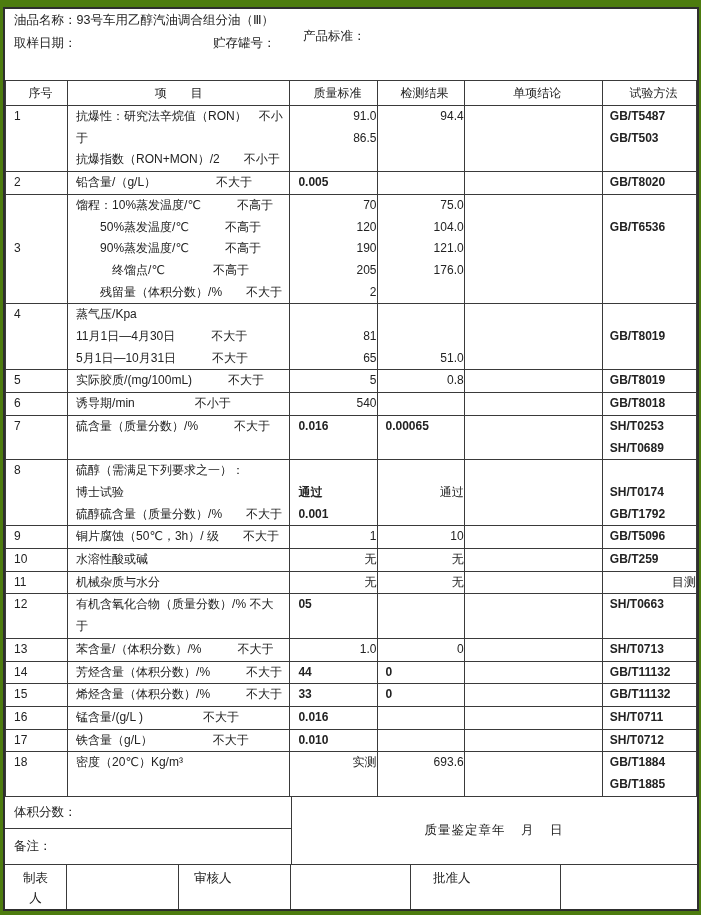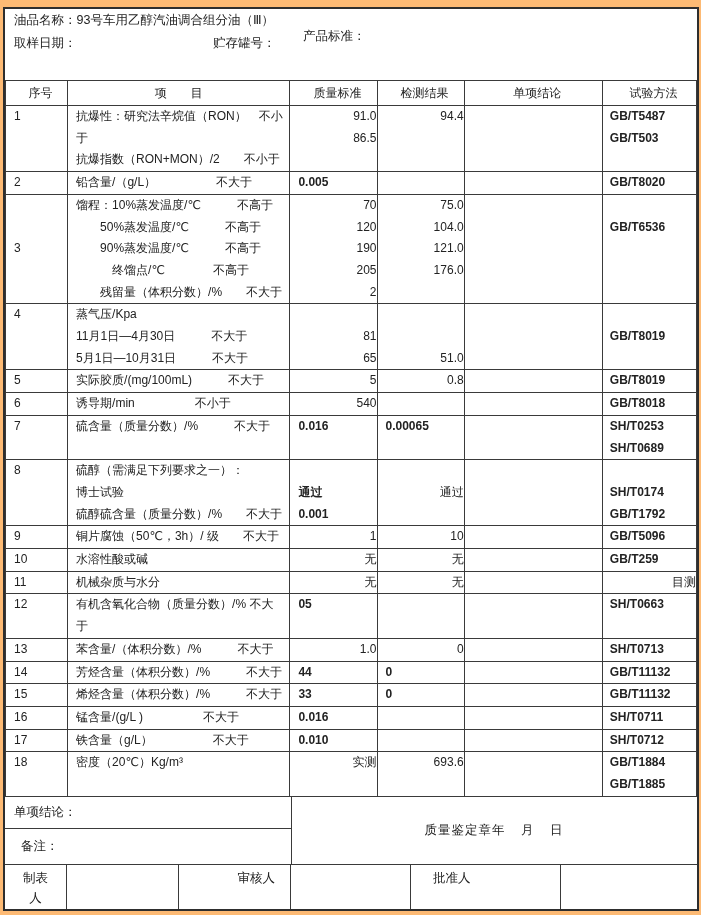--- a/index.html
+++ b/index.html
@@ -2,21 +2,21 @@
 <html><head>
 <meta charset="utf-8">
 <style>
   * { box-sizing: border-box; }
   html,body { margin:0; padding:0; }
   body {
     width:701px; height:915px; background:#ffffff; overflow:hidden;
     font-family:"Liberation Sans","DejaVu Sans",sans-serif;
     color:#222; -webkit-font-smoothing:antialiased;
   }
-  .page { position:relative; width:701px; height:915px; background:#fdba74; }
+  .page { position:relative; width:701px; height:915px; background:#4d7c0f; }
   .doc {
     position:absolute; left:3px; top:7px; width:696px;
     border:2px solid #2e2e2e; background:#fff;
   }
   
   .info-block { position:relative; height:71px; font-size:12.5px; }
   .info-line { position:relative; height:23px; line-height:23px; }
   .info-line .lbl-a { position:absolute; left:9px; top:0; white-space:pre; }
   .info-line.first .lbl-b { position:absolute; left:298px; top:16px; white-space:pre; }
   .info-line .lbl-b { position:absolute; left:208px; top:0; white-space:pre; }
@@ -33,30 +33,30 @@
   .ln { min-height:21.7px; line-height:21.7px; white-space:pre; }
   td.seq-cell .ln { padding-left:8px; }
   td.item-cell .ln { padding-left:8px; }
   td.al .ln { text-align:left; padding-left:8px;font-weight:bold; }
   td.ac .ln { text-align:right; }
   td.met-cell.al .ln { padding-left:7px; }
   
   .bottom-wrap { display:flex; border-top:0; font-size:12.5px; }
   .bottom-left { width:287px; border-right:1px solid #3a3a3a; }
   .summary-cell { height:32px; line-height:31px; padding-left:9px; border-bottom:1px solid #3a3a3a; }
-  .remark-cell { height:35px; line-height:34px; padding-left:16px; }
+  .remark-cell { height:35px; line-height:34px; padding-left:9px; }
   .bottom-right { flex:1; display:flex; flex-direction:row; justify-content:center; align-items:center; }
   .stamp-line1 { line-height:22px; letter-spacing:1px; }
   .stamp-line2 { line-height:22px; letter-spacing:2px; }
   .footer-row { display:flex; border-top:1px solid #3a3a3a; height:45px; font-size:12.5px; }
   .f-cell { border-right:1px solid #3a3a3a; padding:3px 15px; line-height:20px; }
   .f-cell:last-child { border-right:0; }
   .f-preparer { width:62px; text-align:center; }
   .f-blank1 { width:112px; }
-  .f-reviewer { width:112px; text-align:right; }
+  .f-reviewer { width:112px; text-align:left; }
   .f-blank2 { width:120px; }
   .f-approver { width:150px; padding-left:22px; }
   .f-blank3 { flex:1; }
 </style>
 </head>
 <body>
 
 <div class="page">
   <div class="doc">
 
@@ -501,21 +501,21 @@
             <td class="met-cell al">
               <div class="ln">GB/T1884</div>
               <div class="ln">GB/T1885</div>
             </td>
           </tr>
         </tbody>
     </table>
 
     <div class="bottom-wrap" style="border-top:0">
       <div class="bottom-left">
-        <div class="summary-cell">单项结论：</div>
+        <div class="summary-cell">体积分数：</div>
         <div class="remark-cell">备注：</div>
       </div>
       <div class="bottom-right">
         <div class="stamp-line1">质量鉴定章</div>
         <div class="stamp-line2">年　月　日</div>
       </div>
     </div>
 
     <div class="footer-row">
       <div class="f-cell f-preparer">制表人</div>

